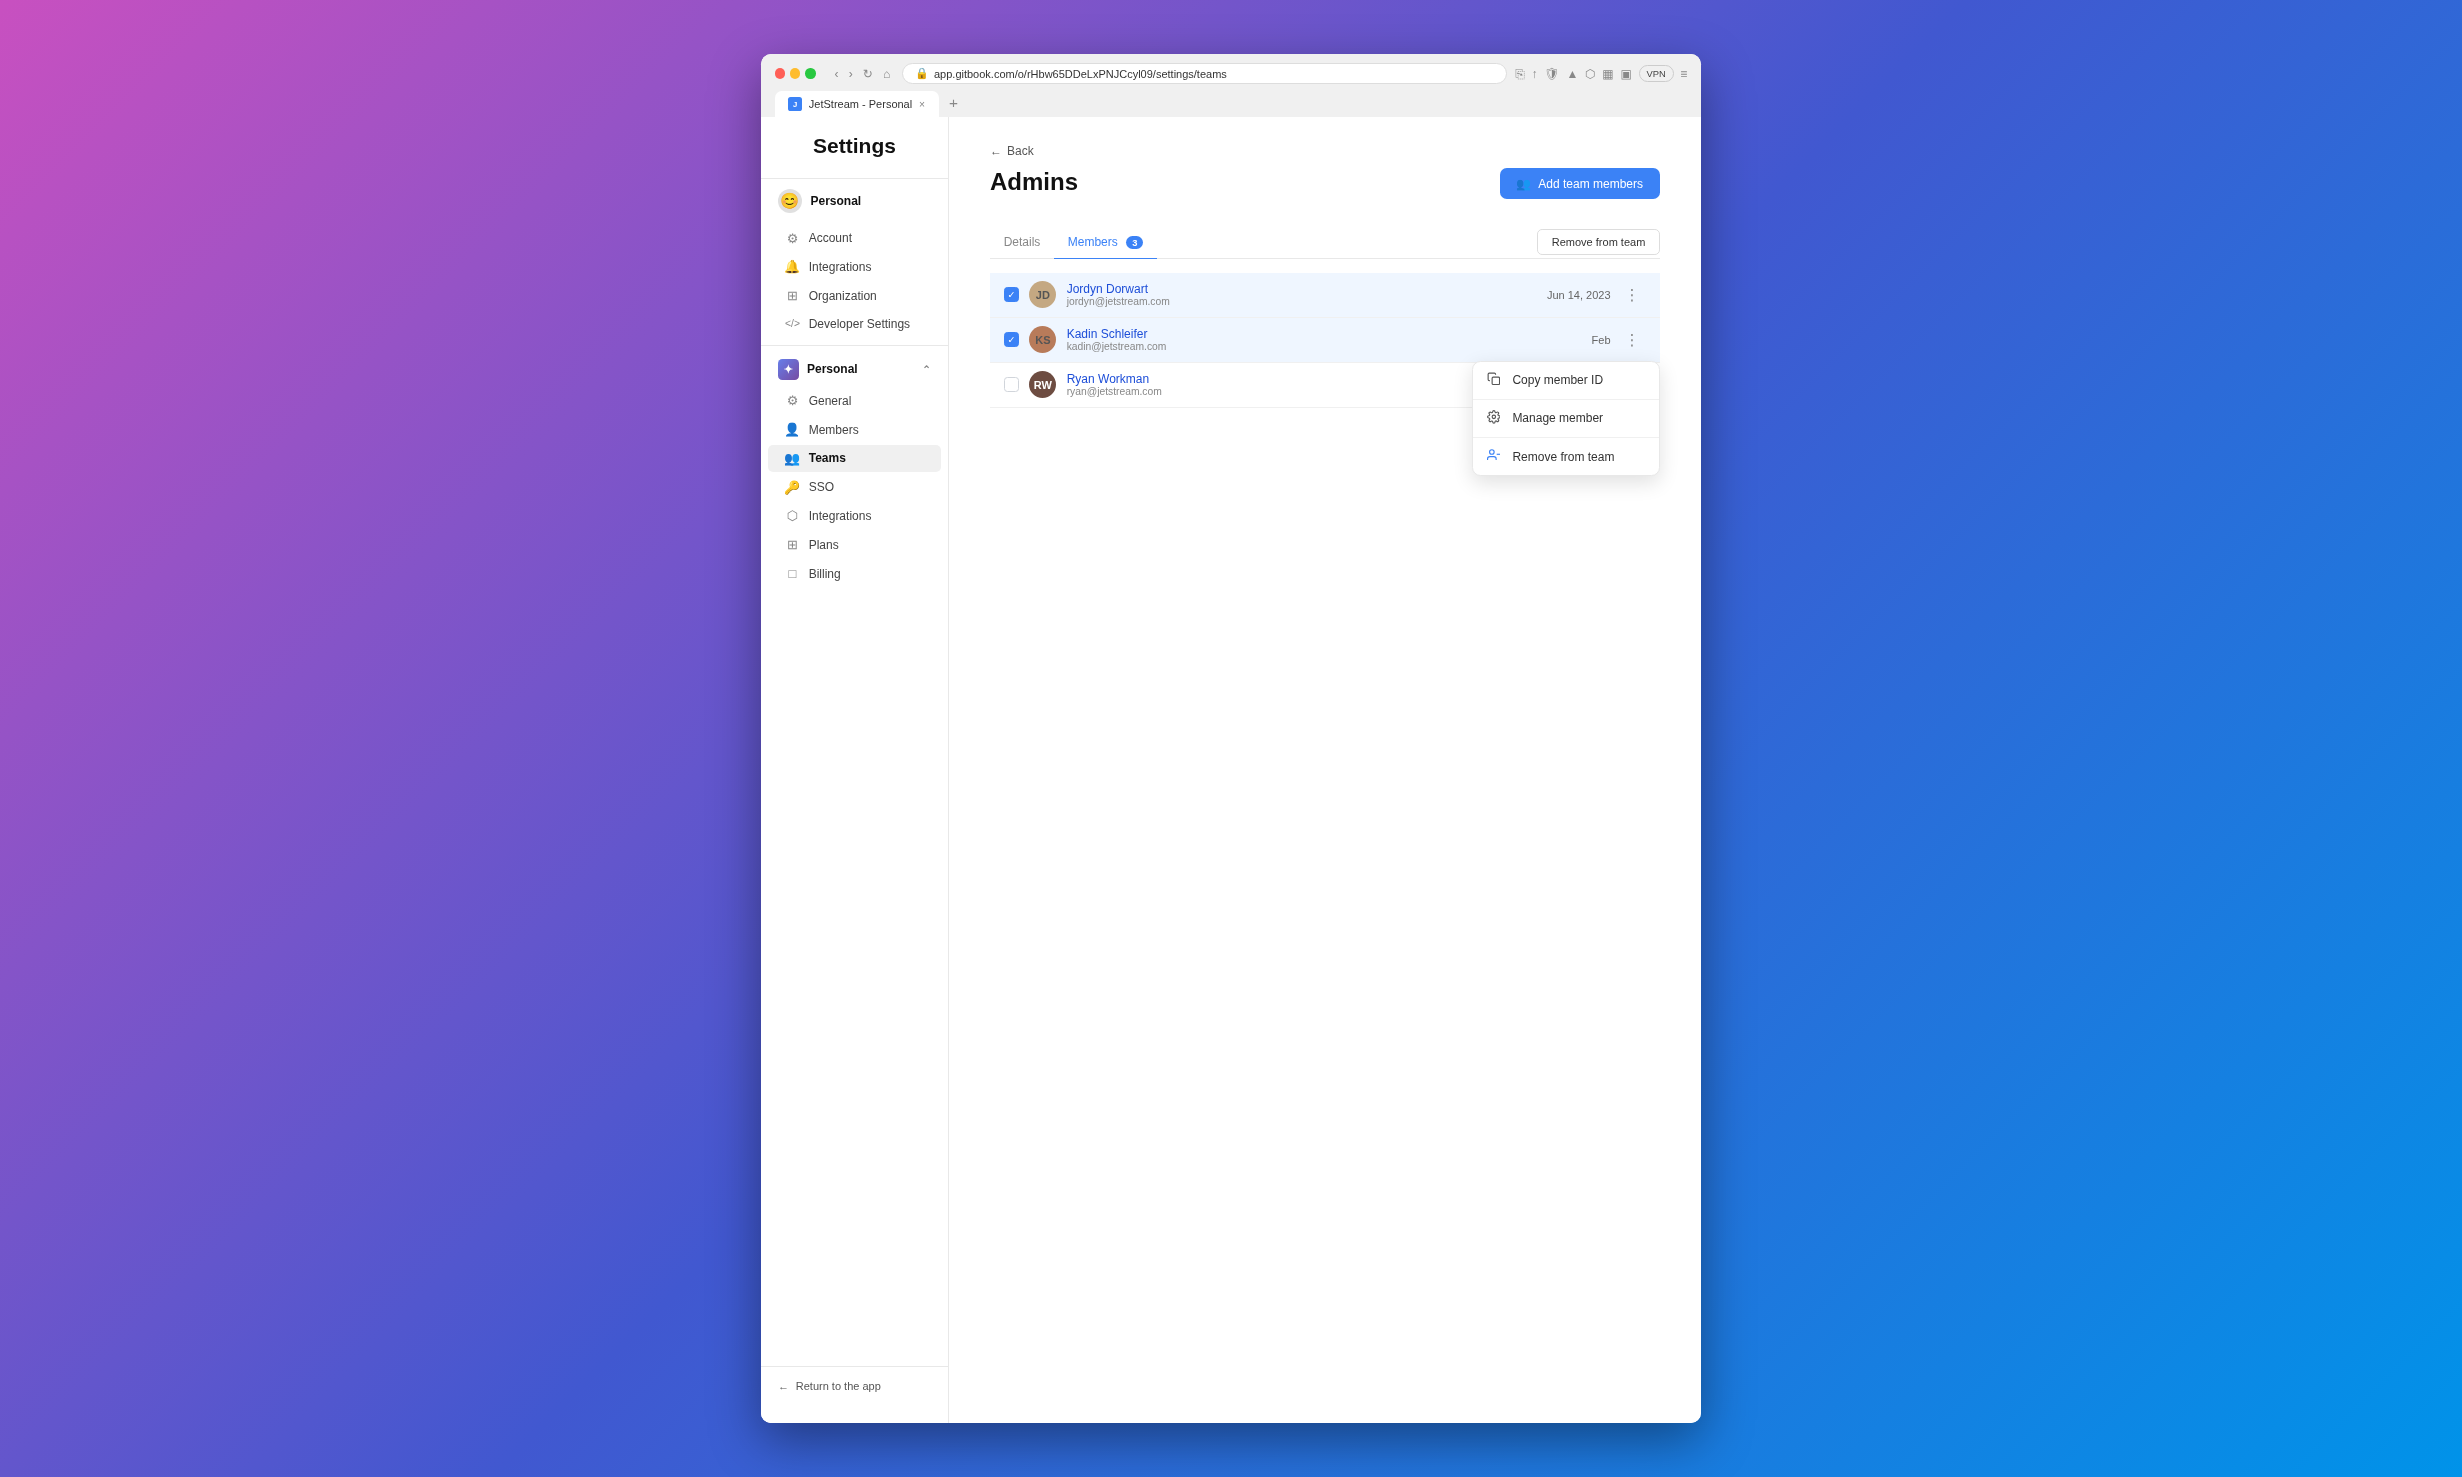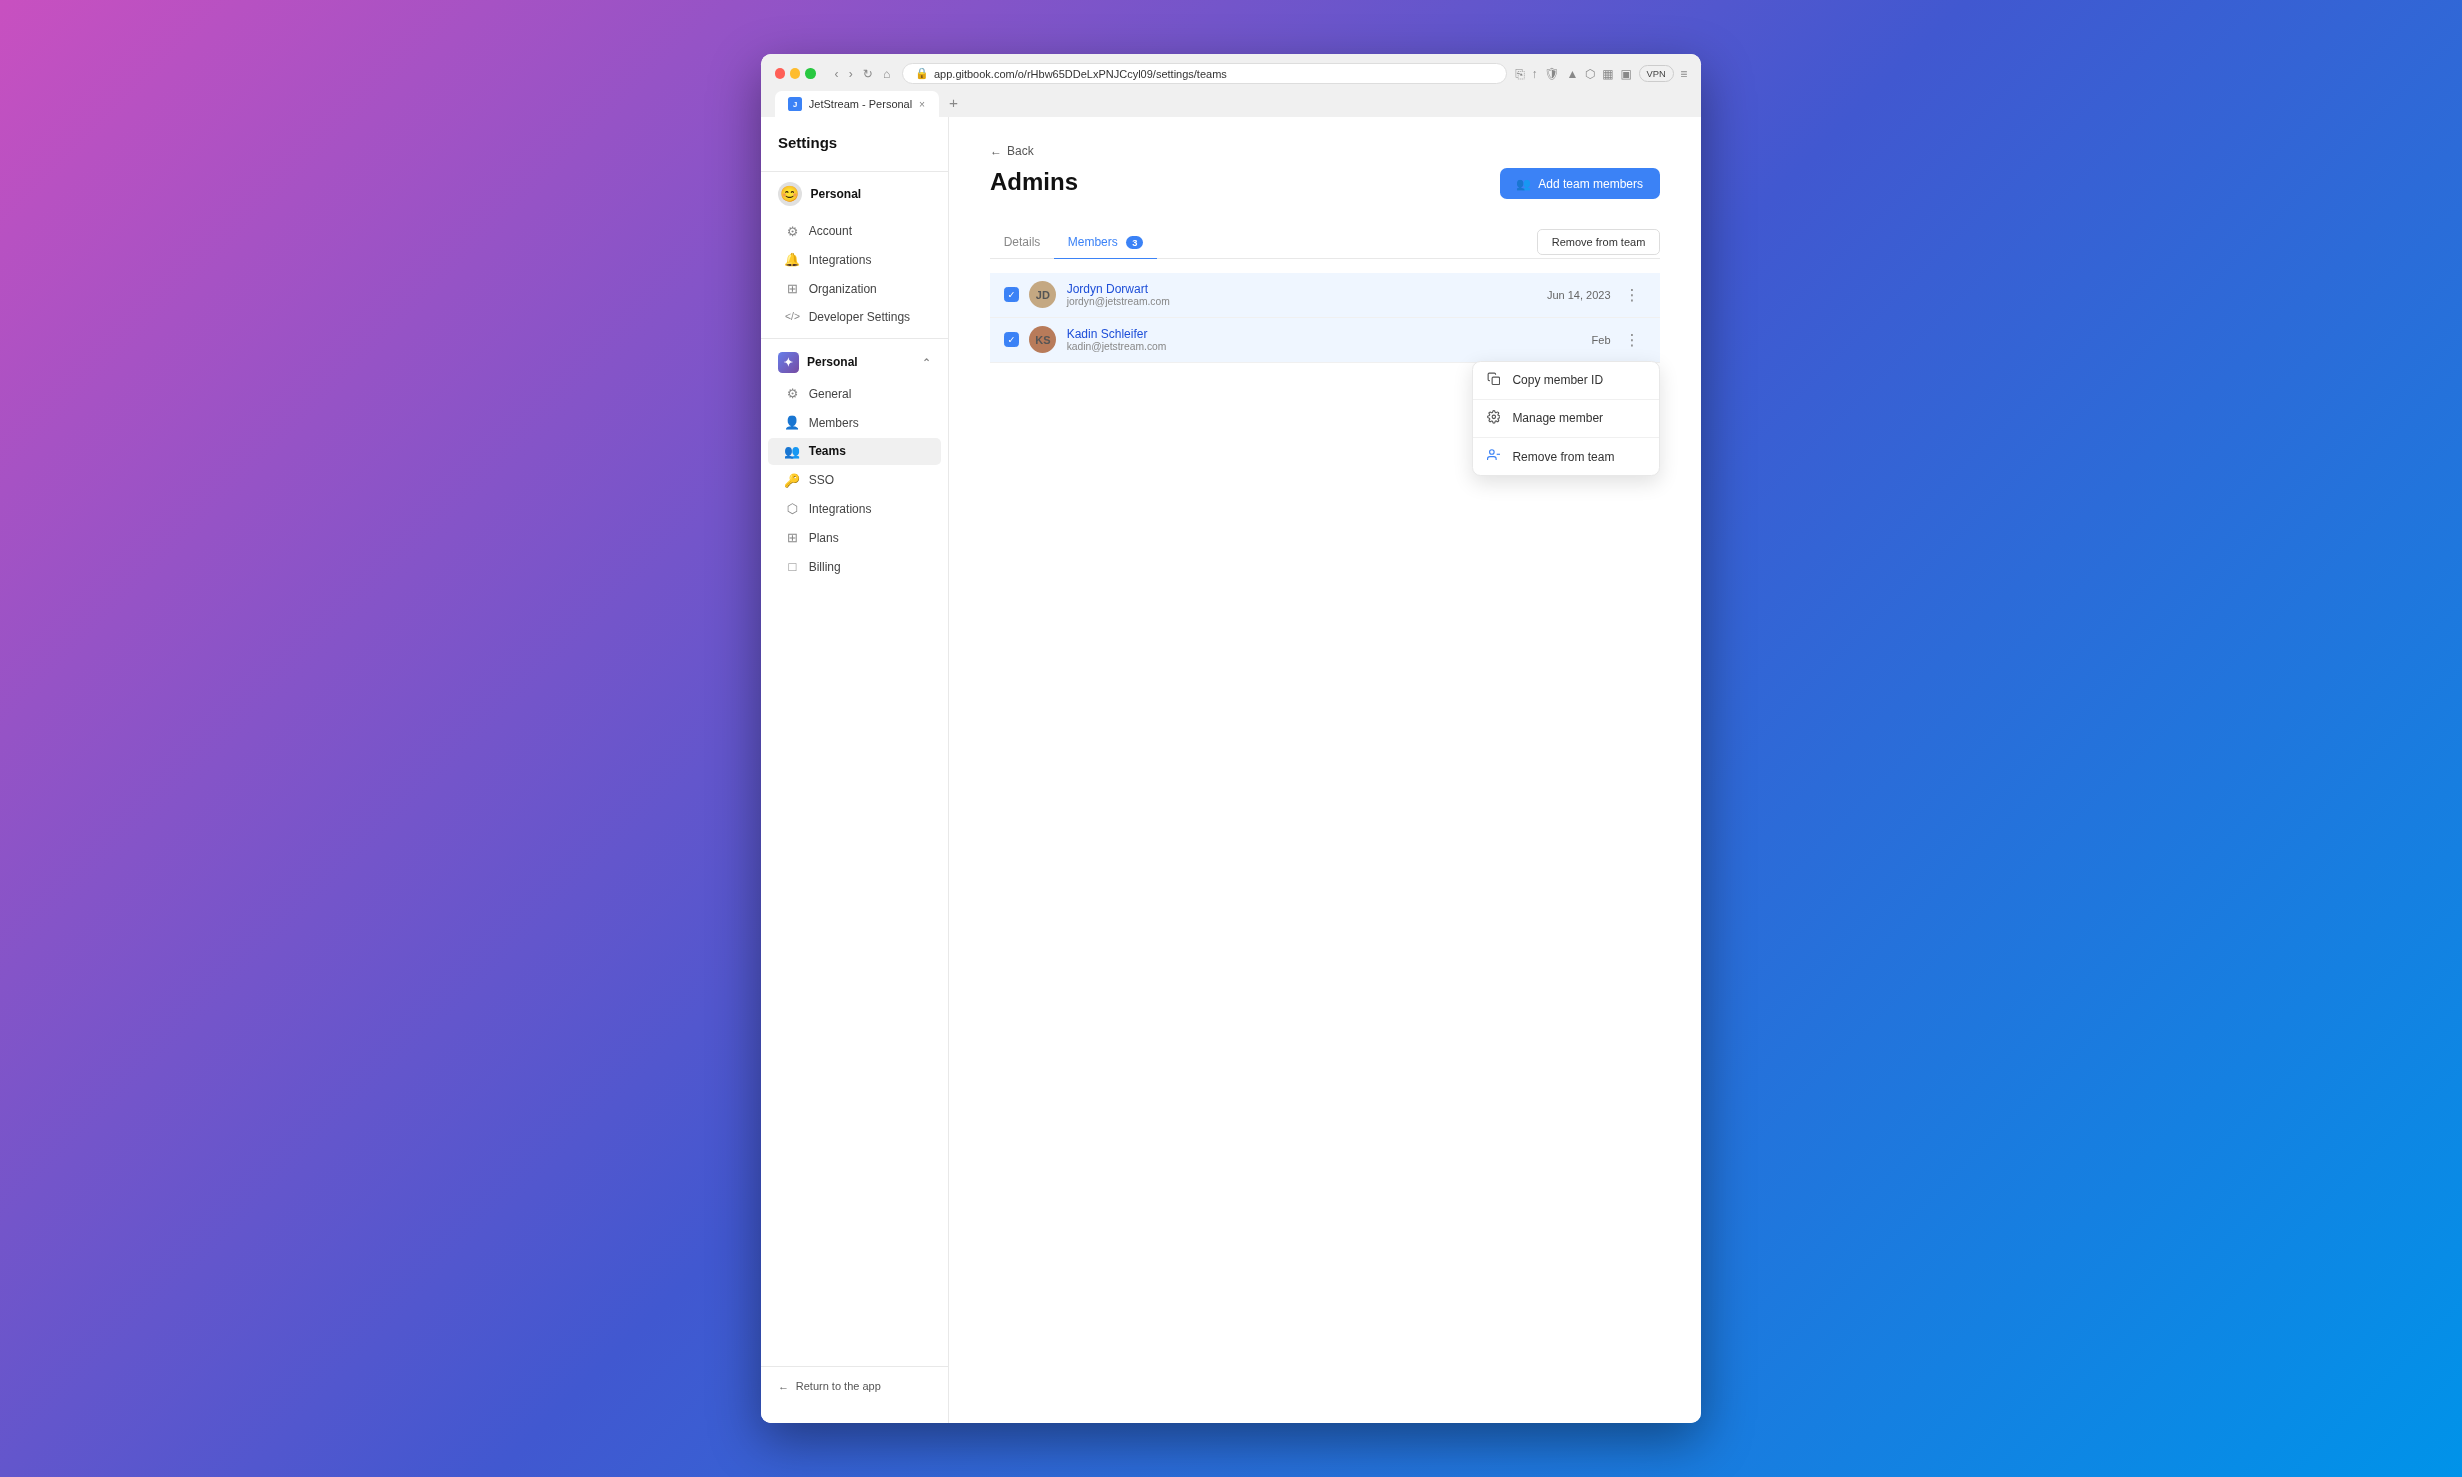--- a/index.html
+++ b/index.html
@@ -98,24 +98,25 @@
     .sidebar {
       width: 188px;
       min-width: 188px;
       background: #fff;
       border-right: 0.9px solid #e8e8e8;
       display: flex;
       flex-direction: column;
       padding: 17px 0;
     }
     .sidebar-section-title {
-      font-size: 15px;
+      font-size: 21px;
       font-weight: 700;
       color: #111;
       padding: 0 17px 13.7px;
+      text-align: center;
     }
     .sidebar-divider {
       height: 0.9px;
       background: #e8e8e8;
       margin: 6.8px 0;
     }
     .sidebar-item {
       display: flex;
       align-items: center;
       gap: 8.5px;
@@ -536,17 +537,27 @@
                     <path d="M16 21v-2a4 4 0 0 0-4-4H5a4 4 0 0 0-4 4v2"></path>
                     <circle cx="8.5" cy="7" r="4"></circle>
                     <line x1="23" y1="11" x2="17" y2="11"></line>
                   </svg>
               </span>
               <span>Remove from team</span>
             </div>
           </div>
         </div>
 
+        <div class="table-row">
+          <div class="row-checkbox"></div>
+          <div class="member-avatar" style="background:#6d4c41;color:#fff;">RW</div>
+          <div class="member-info">
+            <div class="member-name">Ryan Workman</div>
+            <div class="member-email">ryan@jetstream.com</div>
+          </div>
+          <div class="member-added">Feb</div>
+          <button class="row-menu-btn">⋮</button>
+        </div>
       </div>
     </div>
   </div>
 </div>
 
 
 </body></html>

